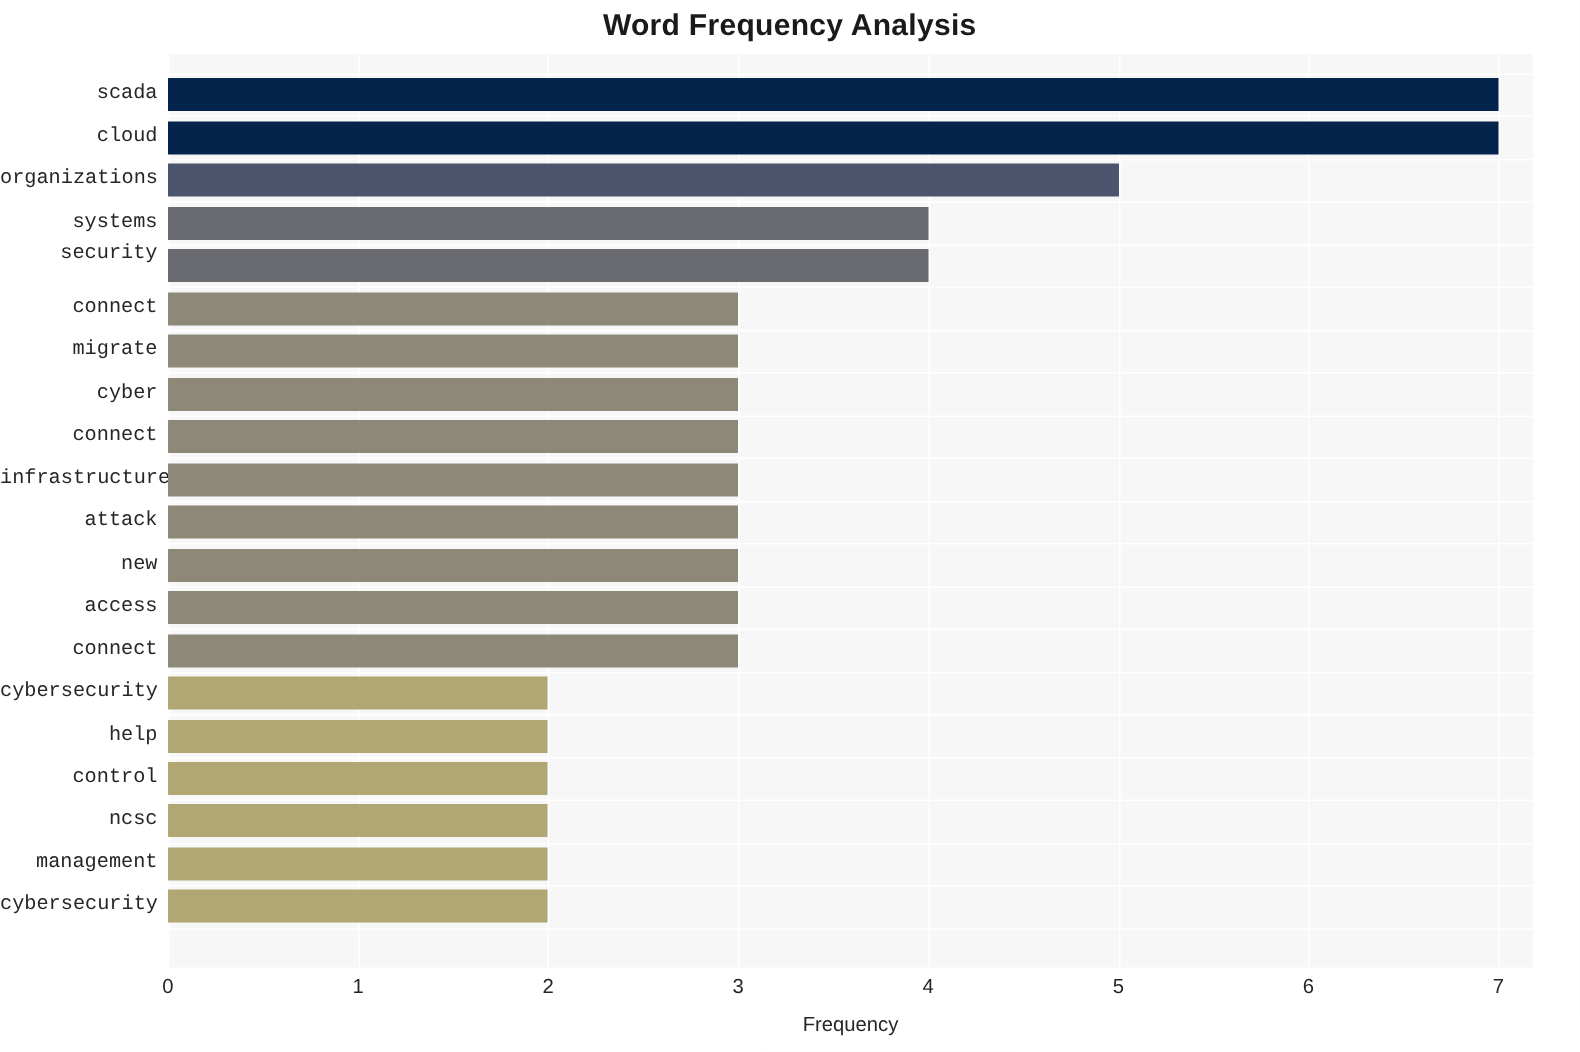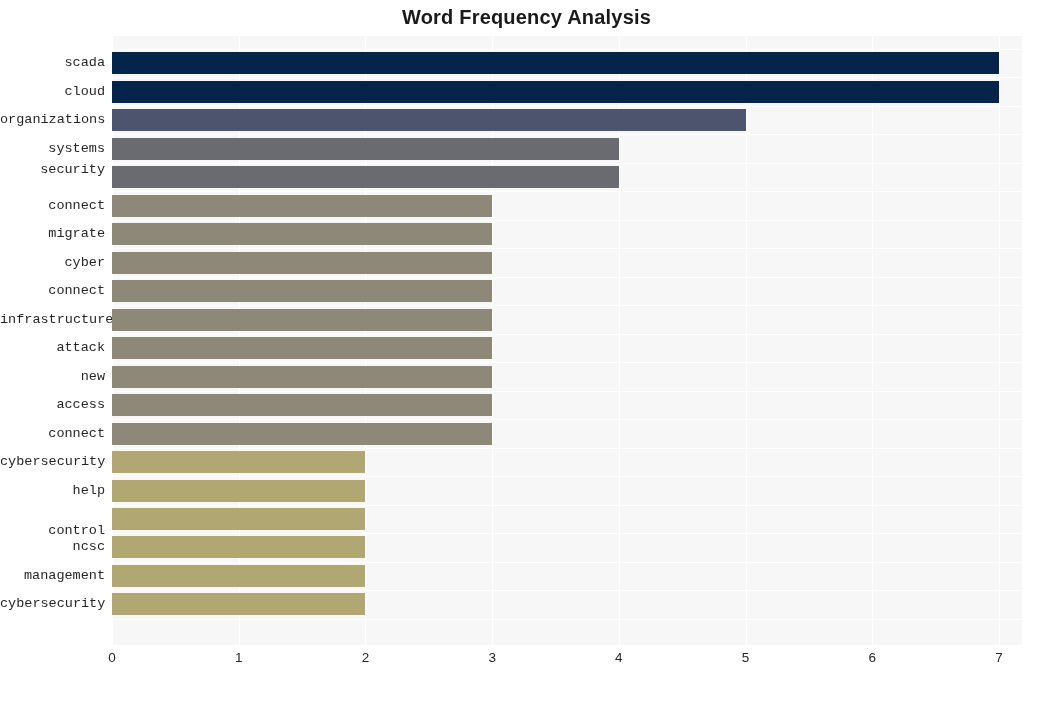--- a/index.html
+++ b/index.html
@@ -177,31 +177,32 @@
       <div class="y-label" style="top: 191px;">migrate</div>
       <div class="y-label" style="top: 220px;">cyber</div>
       <div class="y-label" style="top: 248px;">connect</div>
       <div class="y-label" style="top: 277px;">infrastructure</div>
       <div class="y-label" style="top: 305px;">attack</div>
       <div class="y-label" style="top: 334px;">new</div>
       <div class="y-label" style="top: 362px;">access</div>
       <div class="y-label" style="top: 391px;">connect</div>
       <div class="y-label" style="top: 419px;">cybersecurity</div>
       <div class="y-label" style="top: 448px;">help</div>
-      <div class="y-label" style="top: 488px;">control</div>
+      <div class="y-label" style="top: 476px;">control</div>
       <div class="y-label" style="top: 504px; padding-left: 20px;">ncsc</div>
       <div class="y-label" style="top: 533px;">management</div>
       <div class="y-label" style="top: 561px;">cybersecurity</div>
     </div>
 
   <div id="x-labels">
       <div class="x-label" style="left: 112px;">0</div>
       <div class="x-label" style="left: 238.714px;">1</div>
       <div class="x-label" style="left: 365.429px;">2</div>
       <div class="x-label" style="left: 492.143px;">3</div>
       <div class="x-label" style="left: 618.857px;">4</div>
       <div class="x-label" style="left: 745.571px;">5</div>
       <div class="x-label" style="left: 872.286px;">6</div>
       <div class="x-label" style="left: 999px;">7</div>
     </div>
 
+  <div id="x-axis-title">Frequency</div>
 
 </div>
 
 </body></html>

